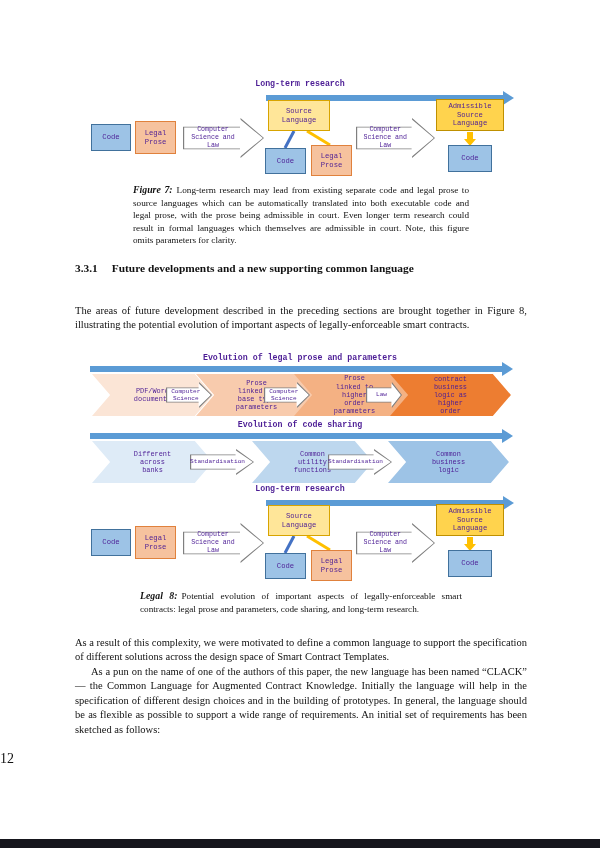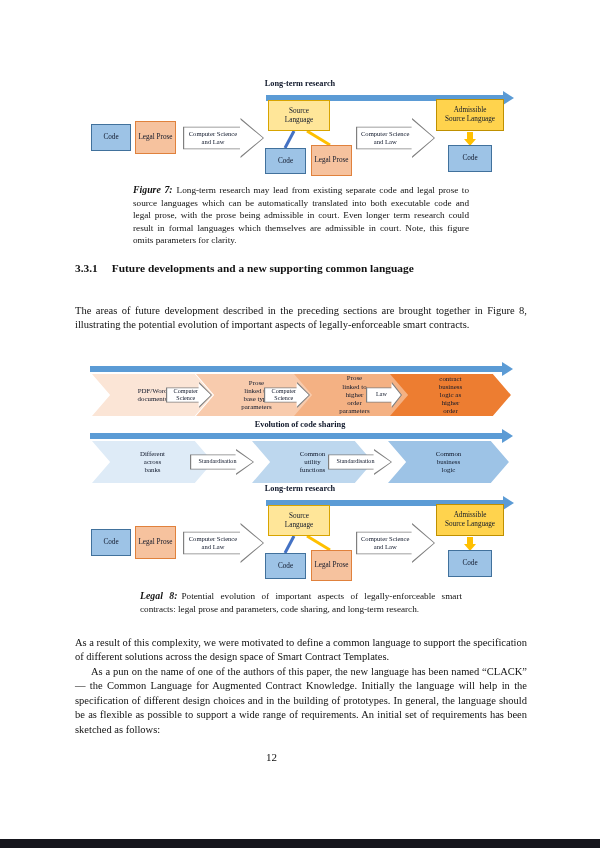--- a/index.html
+++ b/index.html
@@ -5,23 +5,23 @@
   * { margin:0; padding:0; box-sizing:border-box; }
   html,body { width:600px; height:848px; }
   body { font-family:"Liberation Serif", serif; background:#e8e8e8; }
   .sheet { position:relative; width:600px; height:848px; background:#ffffff; overflow:hidden; color:#111; }
 
   .body-text { position:absolute; font-size:10.5px; line-height:14.4px; text-align:justify; color:#111; }
   .caption { position:absolute; font-size:9.2px; line-height:12.6px; text-align:justify; color:#111; }
   .cap-label { font-weight:bold; font-size:9.8px; margin-right:4px;font-style:italic; }
   .heading { position:absolute; font-weight:bold; font-size:11.4px; color:#111; }
   .heading .num { margin-right:14px; }
-  .pagenum { position:absolute; width:543px; text-align:center; font-size:11px; }
+  .pagenum { position:absolute; width:543px; font-size:14px; }
 
-  .diagram { position:absolute; font-family:Liberation Serif, serif; color:#0f172a; }
+  .diagram { position:absolute; font-family:Liberation Mono, monospace; color:#4c1d95; }
   .dtitle { position:absolute; font-weight:bold; font-size:8.3px; text-align:center; }
 
   .larrow { position:absolute; height:5.5px; background:#5B9BD5; z-index:1; }
   .larrow::after { content:""; position:absolute; left:100%; top:50%; transform:translateY(-50%);
     width:0; height:0; border-left:11px solid #5B9BD5; border-top:7px solid transparent; border-bottom:7px solid transparent; }
 
   .dbox { position:absolute; display:flex; align-items:center; justify-content:center; text-align:center;
     font-size:7.2px; line-height:8.6px; z-index:3; }
   .box-code  { background:#9DC3E6; border:1.2px solid #41719C; }
   .box-prose { background:#F6C29E; border:1.2px solid #E0813C; }
@@ -91,20 +91,21 @@
   </div>
 
   <div class="heading" style="left:75px; top:262px; width:452px;">
     <span class="num">3.3.1</span><span>Future developments and a new supporting common language</span>
   </div>
 
   <div class="body-text" style="left:75px; top:304px; width:452px;">The areas of future development described in the preceding sections are brought together in Figure 8, illustrating the potential evolution of important aspects of legally-enforceable smart contracts.</div>
 
   <div class="diagram" style="left:84px; top:353px; width:432px; height:231px;">
 
+    <div class="dtitle" style="left:0; top:0; width:432px;">Evolution of legal prose and parameters</div>
     <div class="larrow" style="left:6px; top:13px; width:412px;"></div>
 
     <div class="stage" style="left:8px;   top:21px; width:86px;  background:#FBE5D6;">PDF/Word documents</div>
     <div class="stage" style="left:112px; top:21px; width:96px;  background:#F8CBAD;">Prose linked to base type parameters</div>
     <div class="stage" style="left:210px; top:21px; width:94px;  background:#F4B183;">Prose linked to higher order parameters</div>
     <div class="stage" style="left:306px; top:21px; width:100px; background:#ED7D31;">All contract business logic as higher order parameters</div>
 
     <div class="barrow small" style="left:82px; top:29px; width:46px; height:26px;">
       <div class="ba-bg"></div>
         <div class="ba-fg"></div>

